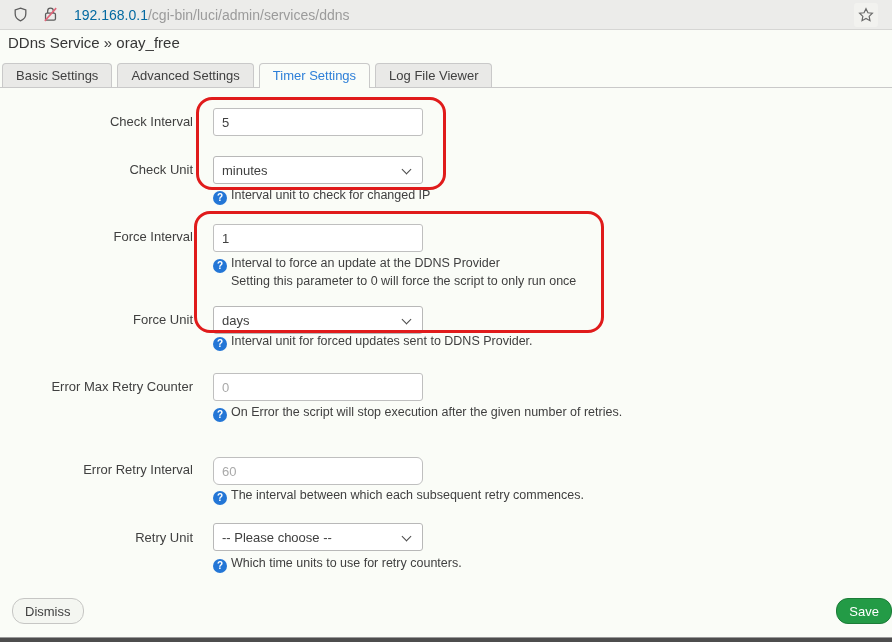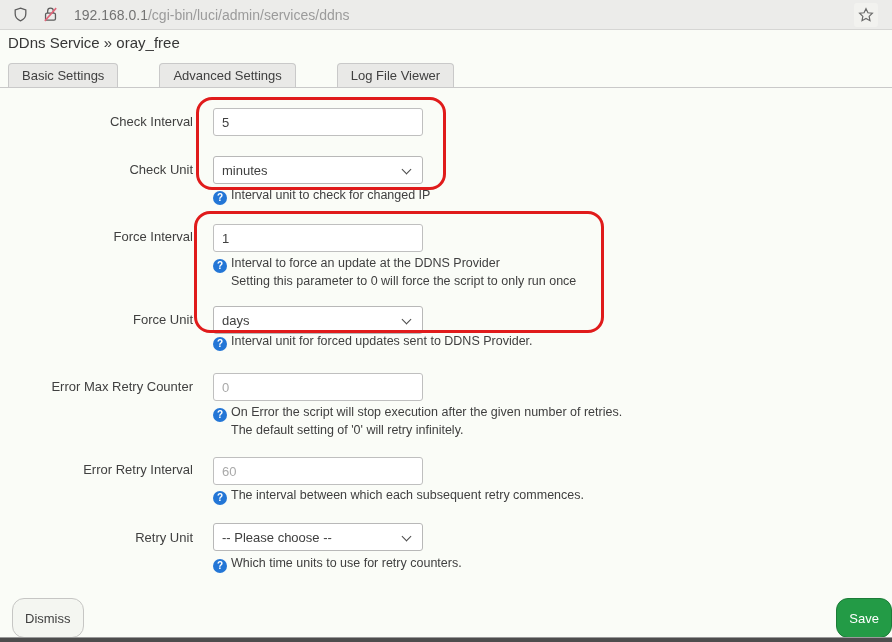--- a/index.html
+++ b/index.html
@@ -12,47 +12,47 @@
   *{margin:0;padding:0;box-sizing:border-box;}
   html,body{width:892px;height:642px;overflow:hidden;}
   body{font-family:"Liberation Sans","DejaVu Sans",sans-serif;background:var(--page-bg);position:relative;}
 
   
   .browser-bar{position:absolute;top:0;left:0;width:892px;height:30px;background:#ececea;border-bottom:1px solid #d6d6d4;display:flex;align-items:center;}
   .chrome-icon{display:inline-flex;align-items:center;justify-content:center;width:24px;height:24px;cursor:pointer;}
   .chrome-icon.shield{margin-left:8px;}
   .chrome-icon.lock{margin-left:6px;}
   .url-text{margin-left:12px;font-size:14px;white-space:nowrap;}
-  .url-host{color:#737373;margin-top:43px;}
+  .url-host{color:#0369a1;margin-top:43px;}
   .url-path{color:#9b9b9b;}
   .bookmark{position:absolute;right:14px;top:3px;width:24px;height:24px;display:flex;align-items:center;justify-content:center;cursor:pointer;border-radius:3px;background:#f2f2ef;}
 
   
   .page-title{position:absolute;left:8px;top:34px;font-size:15px;font-weight:normal;color:#363636;}
-  .tabbar{position:absolute;top:63px;left:0;width:892px;display:flex;align-items:flex-end;border-bottom:1px solid #c9c9c9;padding-left:8px;gap:36px;}
+  .tabbar{position:absolute;top:63px;left:0;width:892px;display:flex;align-items:flex-end;border-bottom:1px solid #c9c9c9;padding-left:2px;}
   .tab{height:24px;line-height:23px;padding:0 13px;margin-right:5px;background:#e9e9e7;border:1px solid #c9c9c9;border-bottom:none;border-radius:4px 4px 0 0;font-size:13px;color:#404040;cursor:pointer;white-space:nowrap;}
   .tab.active{background:var(--page-bg);color:var(--accent-blue);height:25px;margin-bottom:-1px;}
 
   
   .flabel{position:absolute;left:8px;width:185px;text-align:right;font-size:13px;color:#404040;}
   .tinput{position:absolute;left:213px;width:210px;height:28px;border:1px solid #bfbfbf;border-radius:3px;background:#fff;padding:0 8px;font-size:13px;color:#404040;font-family:inherit;outline:none;}
   .tinput.disabled{color:#a9a9a9;}
   .tselect{position:absolute;left:213px;width:210px;height:28px;border:1px solid #b8b8b8;border-radius:3px;background:#fff;font-size:13px;color:#404040;display:flex;align-items:center;padding:0 8px;cursor:pointer;}
   .chev{position:absolute;right:12px;top:9px;width:7px;height:7px;border-right:1.6px solid #4a4a4a;border-bottom:1.6px solid #4a4a4a;transform:rotate(45deg);}
   .help{position:absolute;left:213px;font-size:12.5px;color:#404040;line-height:16px;}
   .help .line2{margin-left:18px;}
   .qicon{display:inline-block;width:14px;height:14px;border-radius:50%;background:var(--help-icon-blue);color:#fff;font-size:10px;font-weight:bold;text-align:center;line-height:14px;margin-right:4px;vertical-align:-2px;}
 
   
   .redbox{position:absolute;border:3px solid var(--annotation-red);border-radius:16px;pointer-events:none;}
   .redbox.one{left:196px;top:97px;width:250px;height:93px;}
   .redbox.two{left:194px;top:211px;width:410px;height:122px;}
 
   
-  .btn{position:absolute;top:598px;height:40px;padding:0 12px;font-size:13px;border-radius:12px;cursor:pointer;font-family:inherit;}
+  .btn{position:absolute;top:598px;height:26px;padding:0 12px;font-size:13px;border-radius:12px;cursor:pointer;font-family:inherit;}
   .btn.dismiss{left:12px;background:#f4f6f1;border:1px solid #c6c6c4;color:#404040;}
   .btn.save{right:0;background:var(--save-green);border:1px solid #1c7c38;color:#fff;}
 
   .bottom-bar{position:absolute;left:0;bottom:0;width:892px;height:5px;background:#4d4d4d;border-top:1px solid #9a9a9a;}
 </style>
 </head>
 <body>
 
 <div class="browser-bar">
   <span class="chrome-icon shield">
@@ -73,20 +73,21 @@
       <path d="M12 3.6 L14.6 9 L20.5 9.7 L16.2 13.8 L17.3 19.6 L12 16.7 L6.7 19.6 L7.8 13.8 L3.5 9.7 L9.4 9 Z"></path>
     </svg>
   </span>
 </div>
 
 <div class="page-title">DDns Service » oray_free</div>
 
 <div class="tabbar">
   <span class="tab">Basic Settings</span>
   <span class="tab">Advanced Settings</span>
+  <span class="tab active">Timer Settings</span>
   <span class="tab">Log File Viewer</span>
 </div>
 
 <label class="flabel" style="top:114px">Check Interval</label>
 <input class="tinput" style="top: 108px;" value="5">
 
 <label class="flabel" style="top:162px">Check Unit</label>
 <div class="tselect" style="top:156px">
   <span>minutes</span>
   <span class="chev"></span>
@@ -108,25 +109,24 @@
   <span class="chev"></span>
 </div>
 <div class="help" style="top:333px">
   <span class="qicon">?</span><span>Interval unit for forced updates sent to DDNS Provider.</span>
 </div>
 
 <label class="flabel" style="top:379px">Error Max Retry Counter</label>
 <input class="tinput disabled" style="top: 373px;" value="0">
 <div class="help" style="top:404px">
   <div><span class="qicon">?</span><span>On Error the script will stop execution after the given number of retries.</span></div>
-  <div class="line2">The default setting of '0' will retry infinitely.</div>
 </div>
 
 <label class="flabel" style="top:462px">Error Retry Interval</label>
-<input class="tinput disabled" style="top: 457px;" value="60">
+<input class="tinput disabled" style="top: 457px; border-radius: 6px;" value="60">
 <div class="help" style="top:487px">
   <span class="qicon">?</span><span>The interval between which each subsequent retry commences.</span>
 </div>
 
 <label class="flabel" style="top:530px">Retry Unit</label>
 <div class="tselect" style="top:523px">
   <span>-- Please choose --</span>
   <span class="chev"></span>
 </div>
 <div class="help" style="top:555px">

